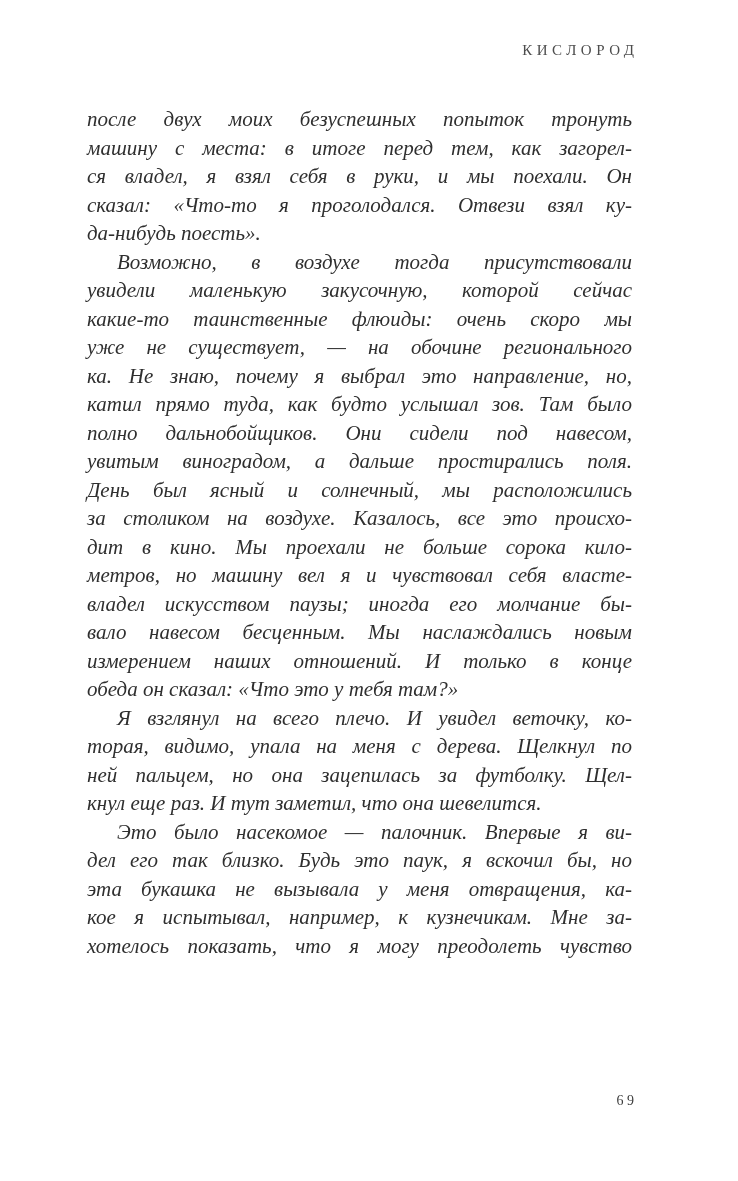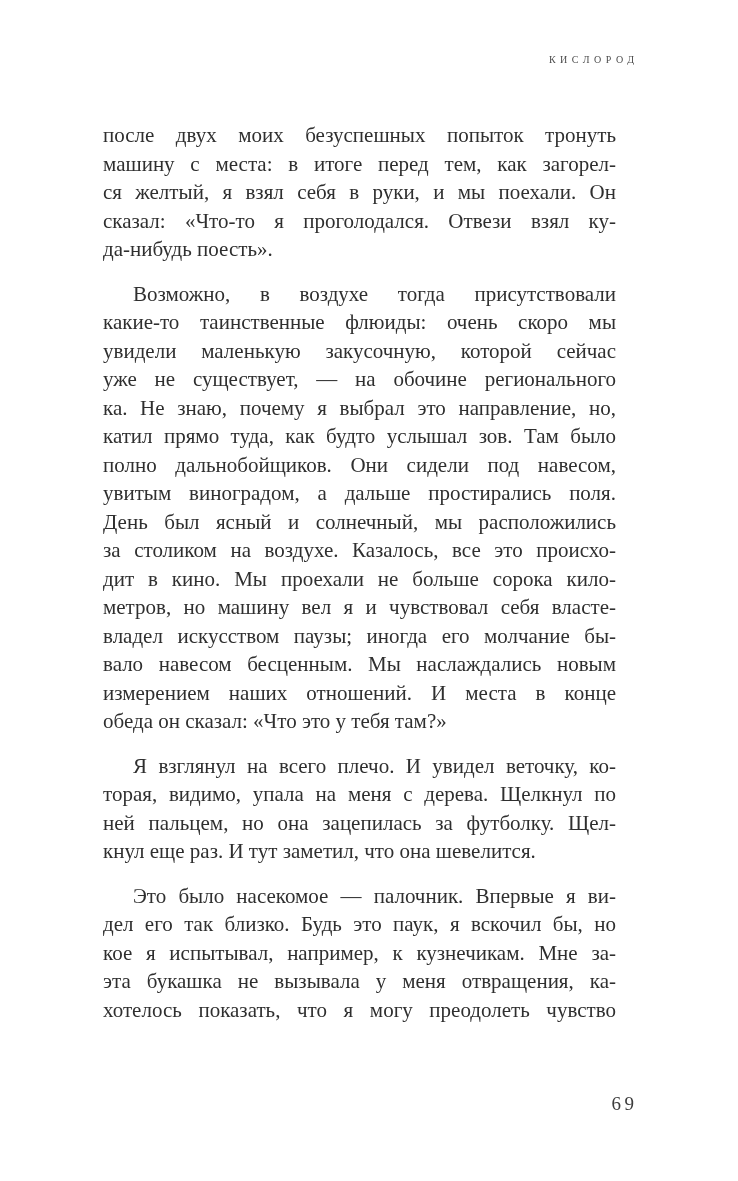--- a/index.html
+++ b/index.html
@@ -13,97 +13,97 @@
     position: relative;
     width: 738px;
     height: 1181px;
     background: var(--bg);
     overflow: hidden;
     font-family: "Liberation Serif", "DejaVu Serif", serif;
     color: var(--ink);
   }
   .running-header {
     position: absolute;
-    top: 54px;
+    top: 42px;
     right: 104px;
-    font-size: 10px;
+    font-size: 15px;
     letter-spacing: 4.5px;
     margin-right: -4.5px;
     color: var(--ink-light);
     white-space: nowrap;
   }
   .text-block {
     position: absolute;
     left: 87px;
     top: 105px;
     width: 545px;
     font-size: 21px;
     line-height: 28.5px;
     color: var(--ink);
   }
-  .paragraph { margin: 16px; }
+  .paragraph { margin: 0; font-style: italic; }
   .line {
     text-align: justify;
     text-align-last: justify;
     white-space: normal;
   }
   .line.indent { text-indent: 30px; }
   .line.end { text-align-last: left; }
   .page-number {
     position: absolute;
     top: 1093px;
     right: 104px;
-    font-size: 19px;
+    font-size: 14px;
     letter-spacing: 3.5px;
     margin-right: -3.5px;
     color: #3c3c3c;
     white-space: nowrap;
   }
 </style>
 </head>
 <body>
 
 <div class="screen">
   <div class="running-header">КИСЛОРОД</div>
 
   <div class="text-block">
       <div class="paragraph">
         <div class="line">после двух моих безуспешных попыток тронуть</div>
         <div class="line">машину с места: в итоге перед тем, как загорел-</div>
-        <div class="line">ся желтый, я взял себя в руки, и мы поехали. Он</div>
+        <div class="line">ся владел, я взял себя в руки, и мы поехали. Он</div>
         <div class="line">сказал: «Что-то я проголодался. Отвези взял ку-</div>
         <div class="line end">да-нибудь поесть».</div>
       </div>
       <div class="paragraph">
         <div class="line indent">Возможно, в воздухе тогда присутствовали</div>
+        <div class="line">увидели маленькую закусочную, которой сейчас</div>
         <div class="line">какие-то таинственные флюиды: очень скоро мы</div>
-        <div class="line">увидели маленькую закусочную, которой сейчас</div>
         <div class="line">уже не существует, — на обочине регионального</div>
         <div class="line">ка. Не знаю, почему я выбрал это направление, но,</div>
         <div class="line">катил прямо туда, как будто услышал зов. Там было</div>
         <div class="line">полно дальнобойщиков. Они сидели под навесом,</div>
         <div class="line">увитым виноградом, а дальше простирались поля.</div>
         <div class="line">День был ясный и солнечный, мы расположились</div>
         <div class="line">за столиком на воздухе. Казалось, все это происхо-</div>
         <div class="line">дит в кино. Мы проехали не больше сорока кило-</div>
         <div class="line">метров, но машину вел я и чувствовал себя власте-</div>
         <div class="line">владел искусством паузы; иногда его молчание бы-</div>
         <div class="line">вало навесом бесценным. Мы наслаждались новым</div>
-        <div class="line">измерением наших отношений. И места в конце</div>
+        <div class="line">измерением наших отношений. И только в конце</div>
         <div class="line end">обеда он сказал: «Что это у тебя там?»</div>
       </div>
       <div class="paragraph">
         <div class="line indent">Я взглянул на всего плечо. И увидел веточку, ко-</div>
         <div class="line">торая, видимо, упала на меня с дерева. Щелкнул по</div>
         <div class="line">ней пальцем, но она зацепилась за футболку. Щел-</div>
         <div class="line end">кнул еще раз. И тут заметил, что она шевелится.</div>
       </div>
       <div class="paragraph">
         <div class="line indent">Это было насекомое — палочник. Впервые я ви-</div>
         <div class="line">дел его так близко. Будь это паук, я вскочил бы, но</div>
+        <div class="line">эта букашка не вызывала у меня отвращения, ка-</div>
         <div class="line">кое я испытывал, например, к кузнечикам. Мне за-</div>
-        <div class="line">эта букашка не вызывала у меня отвращения, ка-</div>
         <div class="line">хотелось показать, что я могу преодолеть чувство</div>
       </div>
     </div>
 
   <div class="page-number">69</div>
 </div>
 
 </body></html>

